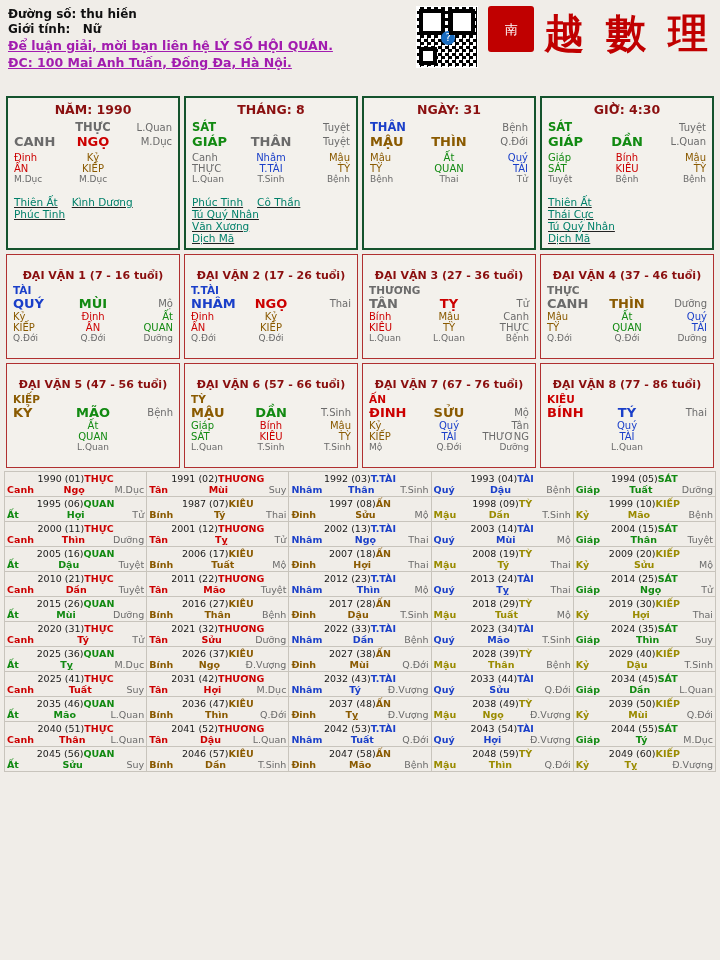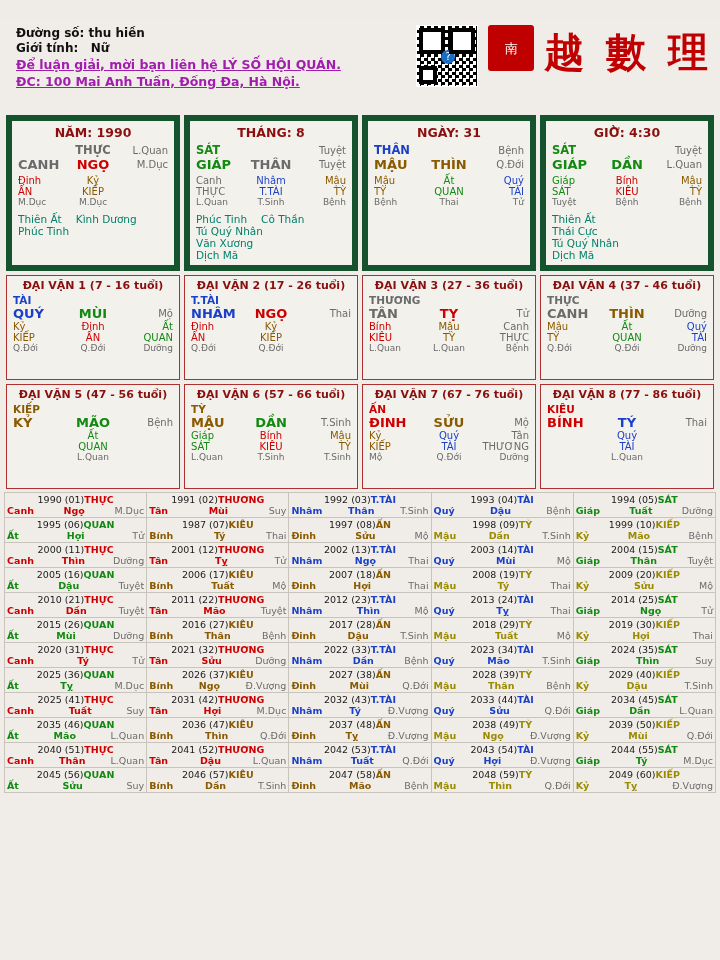--- a/index.html
+++ b/index.html
@@ -7,21 +7,21 @@
   body {
     width:720px; height:960px;
     font-family:"DejaVu Sans", sans-serif;
     background:#efece7;
     color:#222;
     font-size:11px;
   }
   #root { width:720px; height:960px; position:relative; background:#f0ede8; }
 
   
-  .header { display:flex; padding:6px 8px 4px 16px; height:96px;margin-top:19px; }
+  .header { display:flex; padding:6px 8px 4px 8px; height:96px; }
   .hdr-left { flex:1; }
   .hdr-line { margin:1px 0; font-size:12px; font-weight:bold; }
   .hdr-line .lbl { color:#111; }
   .hdr-line .val { color:#111; }
   .hdr-red { color:#a21caf; font-weight:bold; font-size:12.5px; margin:2px 0;text-decoration:underline; }
   .hdr-right { display:flex; align-items:flex-start; gap:10px; }
   .qr { width:62px; height:62px; background:
      repeating-conic-gradient(#000 0 25%, #fff 0 50%) 0 0/7px 7px;
      position:relative; border:1px solid #fff; }
   .qr:before, .qr:after {
@@ -32,45 +32,45 @@
   .qr:after { right:2px; top:2px; }
   .qr .qbl { position:absolute; left:2px; bottom:2px; width:18px; height:18px; border:4px solid #000; background:#fff; }
   .qr .qc { position:absolute; left:24px; top:24px; width:14px; height:14px; border-radius:50%; background:#1b6ec2; color:#fff; font-size:10px; text-align:center; line-height:14px; }
   .seal { width:46px; height:46px; background:#c00000; color:#fff; font-size:13px;
           display:flex; align-items:center; justify-content:center; border-radius:3px;
           font-family:"DejaVu Serif", serif; line-height:1; text-align:center; }
   .brand { font-family:"DejaVu Serif", serif; font-size:40px; color:#c00000; font-weight:bold; letter-spacing:4px; }
 
   
   .grid4 { display:grid; grid-template-columns:repeat(4,1fr); gap:4px; padding:0 6px; }
-  .card { border:6px solid #14532d; background:#f3f1ec; padding:4px 6px; position:relative; }
+  .card { border:2px solid #14532d; background:#f3f1ec; padding:4px 6px; position:relative; }
   .card-title { text-align:center; font-weight:bold; font-size:12.5px; color:#8a0f0f; margin-bottom:3px; }
   .row3 { display:grid; grid-template-columns:1fr 1fr 1fr; align-items:center; }
   .c-l { text-align:left; } .c-c { text-align:center; } .c-r { text-align:right; }
   .big { font-size:13px; font-weight:bold; }
   .mid { font-size:11.5px; font-weight:bold; }
   .sm  { font-size:10px; }
   .tiny{ font-size:9px; }
   .spacer { height:3px; }
-  .star-list { margin-top:6px; }
+  .star-list { margin-top:12px;text-decoration:underline; }
   .star-row { display:flex; gap:14px; }
   .star { font-size:10.5px; }
 
   .blue   { color:#1a3fc9; }
   .red    { color:#cc0000; }
   .green  { color:#128a12; }
   .olive  { color:#9a8b00; }
   .brown  { color:#8a5a00; }
   .gray   { color:#6b6b6b; }
   .teal   { color:#00806a; }
 
   
   .dv-wrap { padding:4px 6px 0 6px; }
   .dv-grid { display:grid; grid-template-columns:repeat(4,1fr); gap:4px; }
-  .dv { border:1px solid #b03030; background:#f3f1ec; padding:3px 6px; min-height:105px; }
+  .dv { border:1px solid #b03030; background:#f3f1ec; padding:14px 6px; min-height:105px; }
   .dv-title { text-align:center; font-weight:bold; font-size:11px; color:#8a0f0f; margin-bottom:2px; }
   .dv-top { font-weight:bold; font-size:10.5px; }
   .dv-main { display:grid; grid-template-columns:1fr 1fr 1fr; align-items:center; }
 
   
   .yt { padding:3px 4px 4px 4px; }
   table.years { width:100%; border-collapse:collapse; table-layout:fixed; }
   table.years td { border:1px solid #c8c4bc; padding:1px 2px; vertical-align:top; }
   .yc { width:20%; }
   .y-l1 { display:flex; justify-content:center; font-size:9.5px; }

